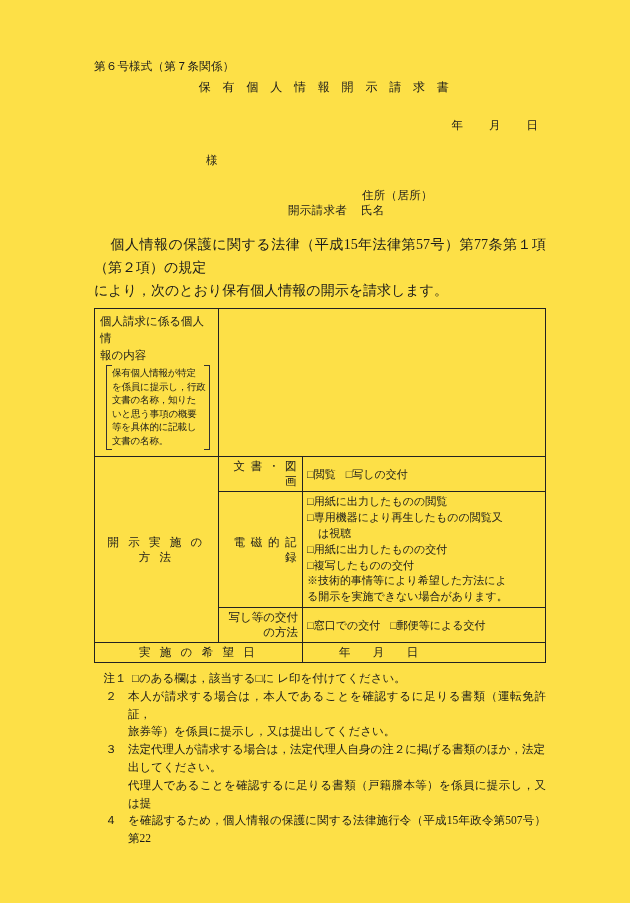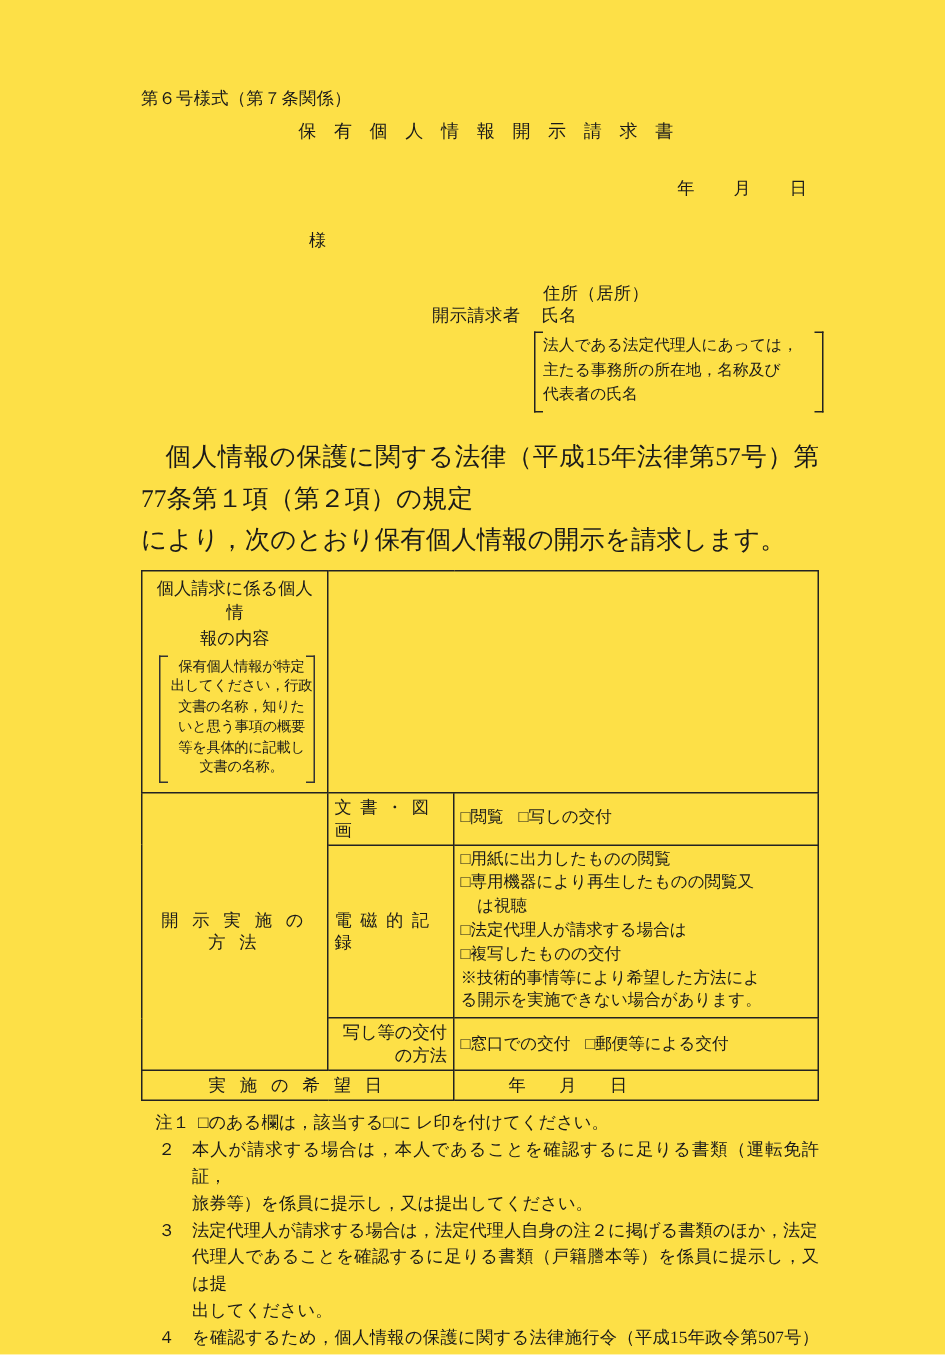--- a/index.html
+++ b/index.html
@@ -99,21 +99,21 @@
     padding-left: 268px;
     font-size: 11.5px;
     letter-spacing: 0.3px;
   }
   .tel-line .paren-gap { display: inline-block; width: 34px; }
   .tel-line .dash-gap { display: inline-block; width: 18px; }
 
   
   .statement {
     margin-top: 16px;
-    font-size: 17px;
+    font-size: 14px;
     line-height: 1.62;
     text-align: justify;
   }
   .statement .indent { display: inline-block; width: 16px; }
 
   
   table.form-table {
     margin-top: 6px;
     border-collapse: collapse;
     width: 452px;
@@ -125,21 +125,20 @@
     vertical-align: middle;
     padding: 2px 4px;
   }
   .col-a { width: 124px; }
   .col-b { width: 84px; }
 
   .cell-subject {
     vertical-align: top !important;
     padding: 4px 5px 6px 5px !important;
     line-height: 1.45;
-    text-align: center;
   }
   .subject-title { font-size: 11.5px; }
   .subject-note {
     position: relative;
     margin-top: 2px;
     margin-left: 6px;
     width: 98px;
     padding: 2px 0 2px 6px;
     font-size: 9.5px;
     line-height: 1.42;
@@ -157,21 +156,21 @@
   }
   .subject-note::before { left: 0; border-left: 1px solid #333; }
   .subject-note::after { right: 0; border-right: 1px solid #333; }
 
   .spread {
     text-align: center;
     letter-spacing: 3.2px;
     padding-left: 3px;
   }
   .spread-tight {
-    text-align: left;
+    text-align: right;
     letter-spacing: 1.4px;
     margin-left: 48px;
   }
   .nospread { text-align: right; }
 
   .opt-line { line-height: 1.3; }
   .opt-list { line-height: 1.44; padding: 3px 0; margin-left: 39px; }
   .opt-list div { white-space: nowrap; }
   .chk { font-size: 11px; }
   .gapopt { display: inline-block; width: 10px; }
@@ -217,25 +216,20 @@
     <div class="addressee">
       <span>様</span>
     </div>
 
     <div class="requester">
       <div class="r-jusho">住所（居所）</div>
       <div class="r-name">
         <span>開示請求者</span><span class="lbl-gap"></span><span>氏名</span>
       </div>
 
-      <div class="bracket-box">
-        <div>法人である法定代理人にあっては，</div>
-        <div>主たる事務所の所在地，名称及び</div>
-        <div>代表者の氏名</div>
-      </div>
 
     </div>
 
     <div class="statement">
       <span class="indent"></span><span>個人情報の保護に関する法律（平成15年法律第57号）第77条第１項（第２項）の規定</span><br>
       <span>により，次のとおり保有個人情報の開示を請求します。</span>
     </div>
 
     <table class="form-table">
       <colgroup>
@@ -243,21 +237,21 @@
         <col class="col-b">
         <col>
       </colgroup>
       <tbody>
         <tr>
           <td class="cell-subject">
             <div class="subject-title">個人請求に係る個人情</div>
             <div class="subject-title">報の内容</div>
             <div class="subject-note">
               <div>保有個人情報が特定</div>
-              <div>出してください，行政</div>
+              <div>を係員に提示し，行政</div>
               <div>文書の名称，知りた</div>
               <div>いと思う事項の概要</div>
               <div>等を具体的に記載し</div>
               <div>文書の名称。</div>
             </div>
           </td>
           <td colspan="2" style="height:112px;"></td>
         </tr>
 
         <tr>
@@ -267,21 +261,21 @@
             <span class="chk">□閲覧</span><span class="gapopt"></span><span class="chk">□写しの交付</span>
           </td>
         </tr>
 
         <tr>
           <td class="spread-tight">電 磁 的 記 録</td>
           <td class="opt-list">
             <div class="chk">□用紙に出力したものの閲覧</div>
             <div class="chk">□専用機器により再生したものの閲覧又</div>
             <div class="chk">　は視聴</div>
-            <div class="chk">□法定代理人が請求する場合は</div>
+            <div class="chk">□用紙に出力したものの交付</div>
             <div class="chk">□複写したものの交付</div>
             <div class="chk">※技術的事情等により希望した方法によ</div>
             <div class="chk">る開示を実施できない場合があります。</div>
           </td>
         </tr>
 
         <tr>
           <td class="nospread">写し等の交付の方法</td>
           <td class="opt-line">
             <span class="chk">□窓口での交付</span><span class="gapopt"></span><span class="chk">□郵便等による交付</span>
@@ -310,22 +304,22 @@
         <div class="note-body">
           <p>本人が請求する場合は，本人であることを確認するに足りる書類（運転免許証，</p>
           <p class="cont">旅券等）を係員に提示し，又は提出してください。</p>
         </div>
       </div>
 
       <div class="note-row">
         <div class="note-label num">３</div>
         <div class="note-body">
           <p>法定代理人が請求する場合は，法定代理人自身の注２に掲げる書類のほか，法定</p>
+          <p class="cont">出してください。</p>
           <p class="cont">代理人であることを確認するに足りる書類（戸籍謄本等）を係員に提示し，又は提</p>
-          <p class="cont">出してください。</p>
         </div>
       </div>
 
       <div class="note-row">
         <div class="note-label num">４</div>
         <div class="note-body">
           <p class="cont">を確認するため，個人情報の保護に関する法律施行令（平成15年政令第507号）第22</p>
 
         </div>
       </div>

